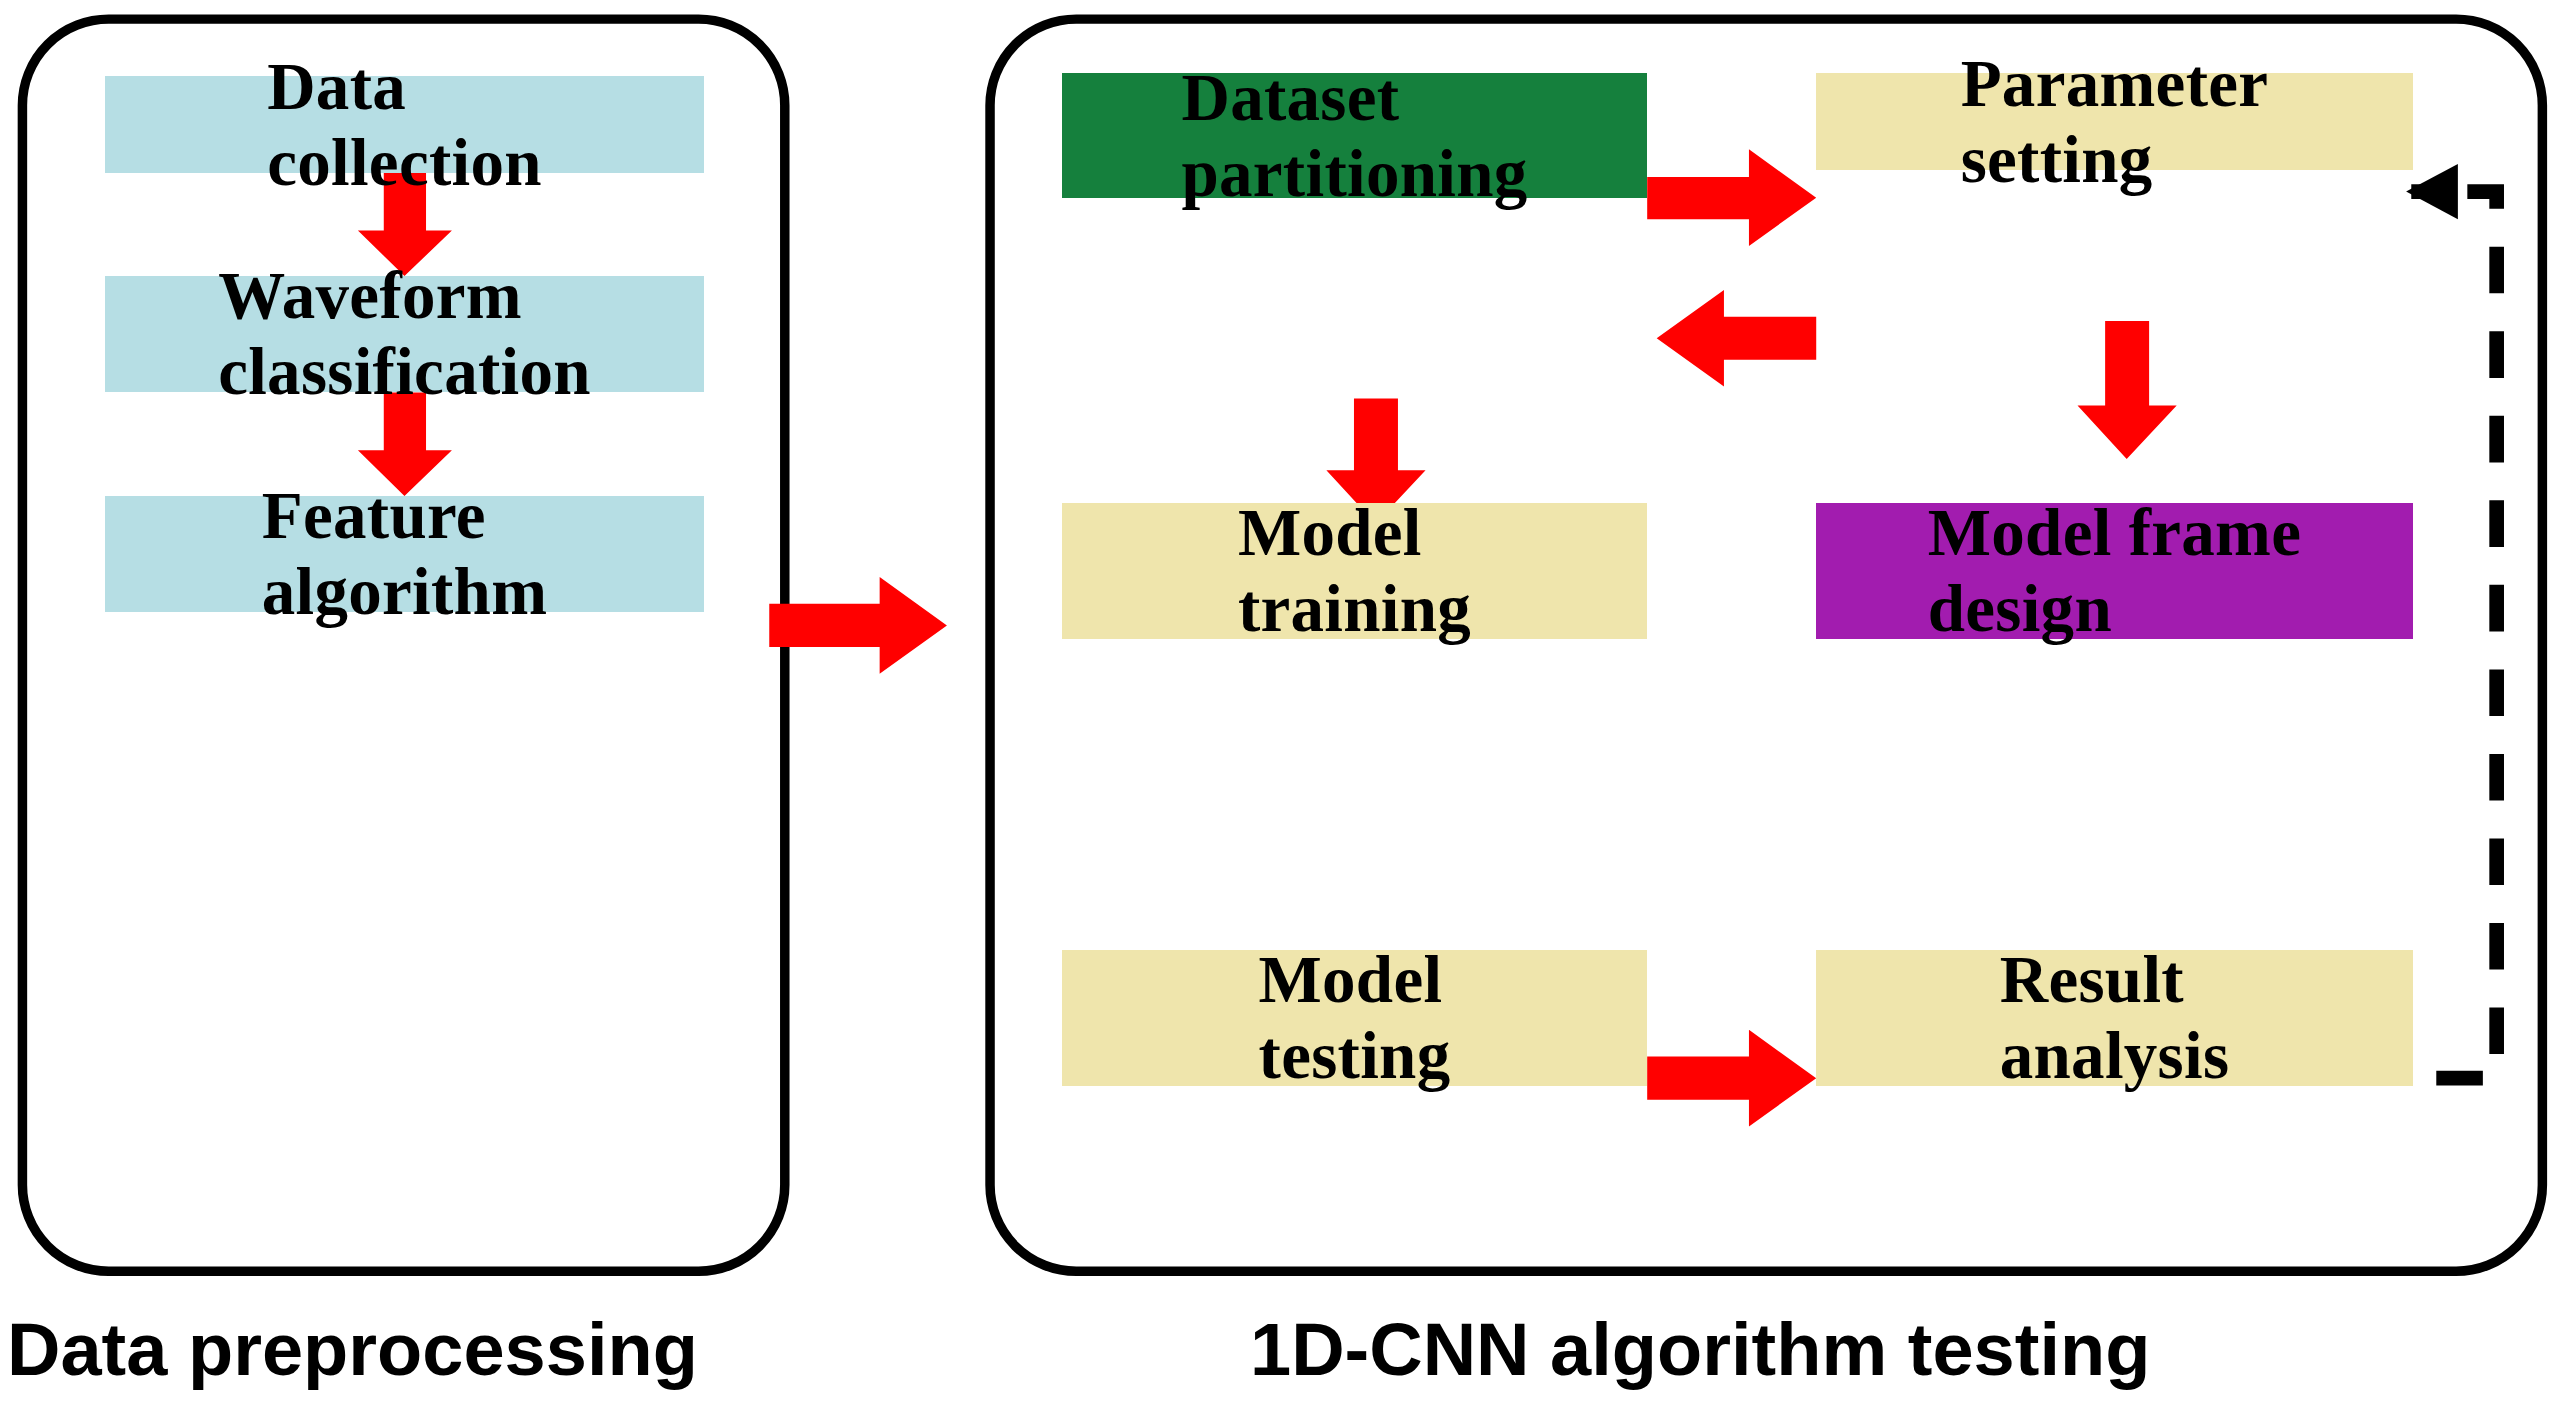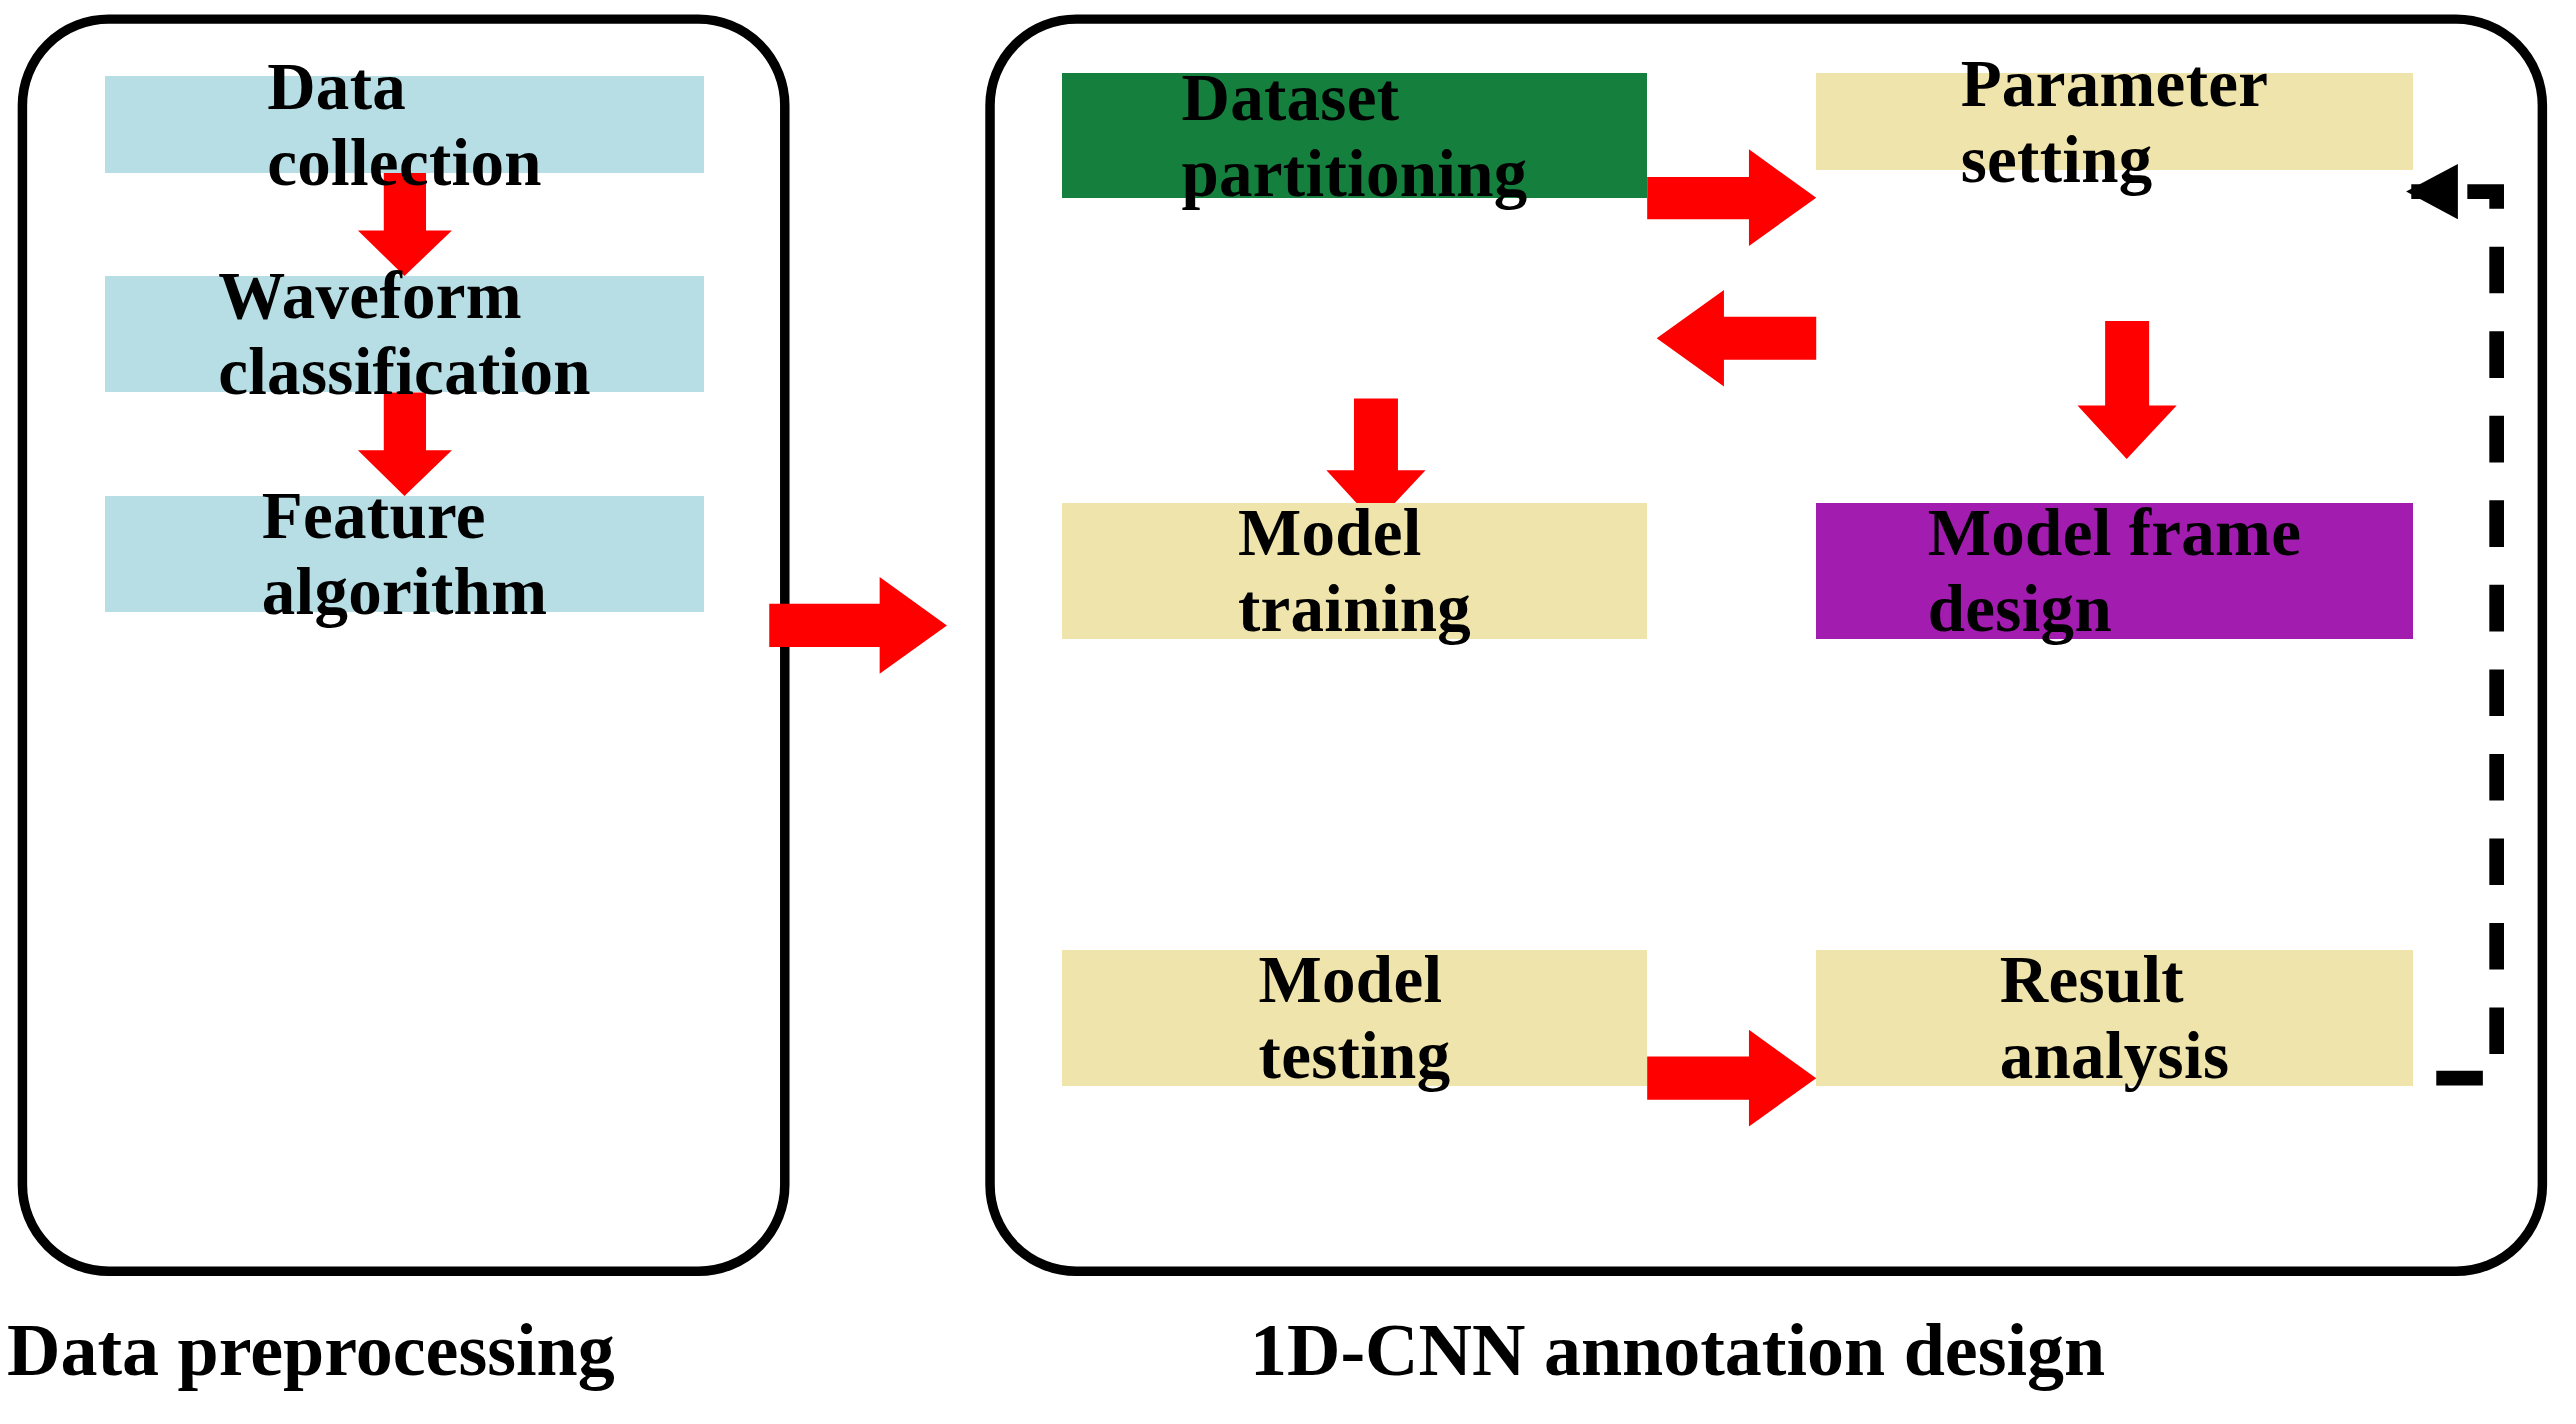--- a/index.html
+++ b/index.html
@@ -42,21 +42,21 @@
     padding: 0 5.2px;
     white-space: pre-line;
   }
   .panel-caption {
     position: absolute;
     color: #000000;
     font-weight: 700;
     font-size: 74px;
     line-height: 1;
     white-space: nowrap;
-    font-family: Liberation Serif, serif;
+    font-family: Liberation Sans, sans-serif;
   }
 </style>
 </head>
 <body>
 
 <div id="diagram-root">
 
   <svg class="svg-layer" viewBox="0 0 2987 1652" xmlns="http://www.w3.org/2000/svg">
 
     <rect x="26" y="22" width="884" height="1452" rx="100" ry="100" fill="none" stroke="#000000" stroke-width="11"></rect>
@@ -141,16 +141,16 @@
 testing</span>
   </div>
 
   <div class="node-box" style="left:1816px; top:950px; width:597px; height:136px; background:#EFE5AC; font-size:67px;">
     <span class="node-label">Result
 analysis</span>
   </div>
 
   <div class="panel-caption" style="left:7px; top:1313px;">Data preprocessing</div>
 
-  <div class="panel-caption" style="left:1250px; top:1313px;">1D-CNN annotation design</div>
+  <div class="panel-caption" style="left:1250px; top:1313px;">1D-CNN algorithm testing</div>
 
 </div>
 
 
 </body></html>

